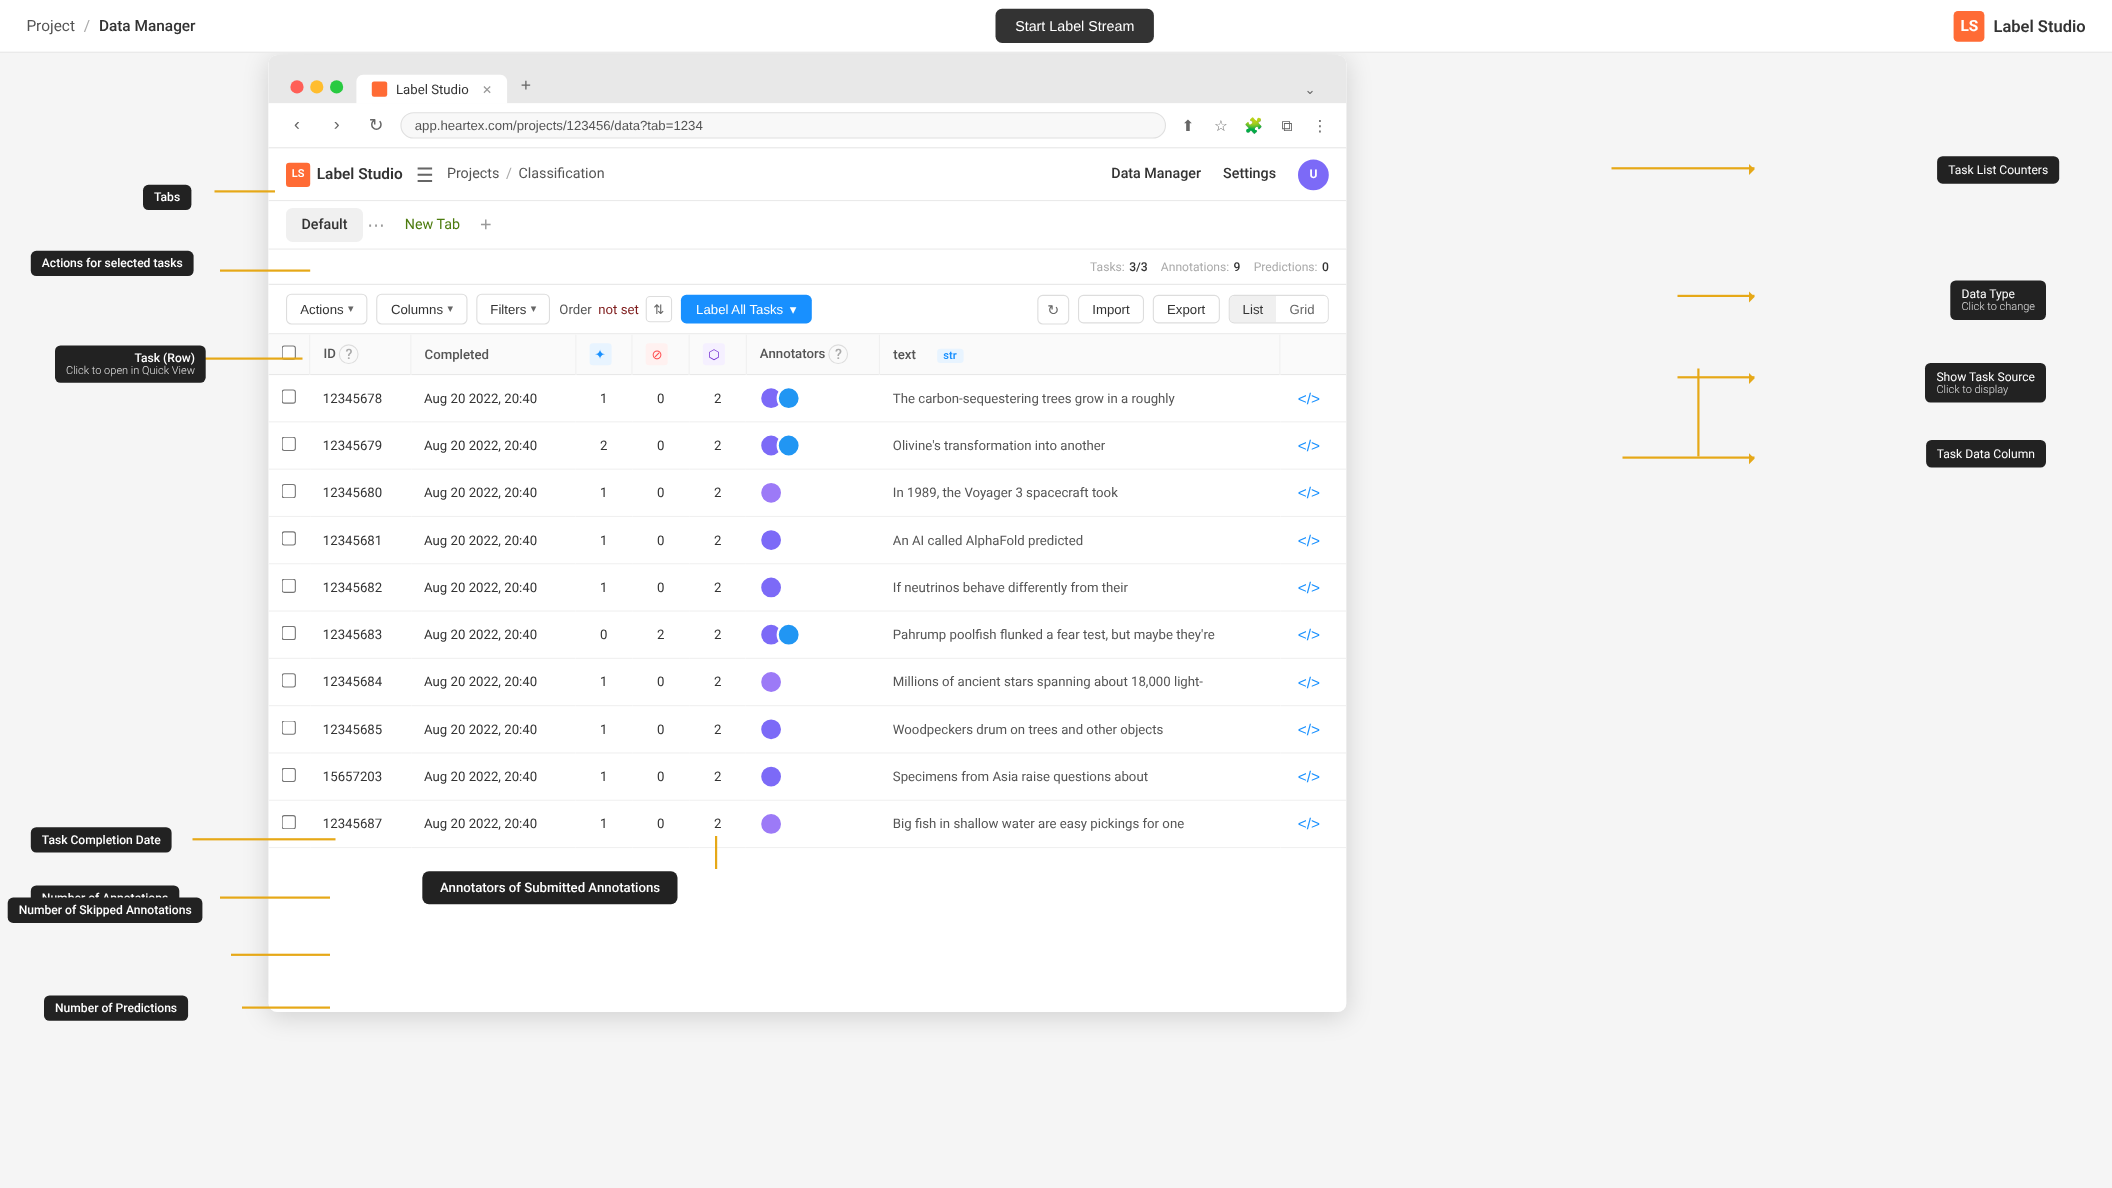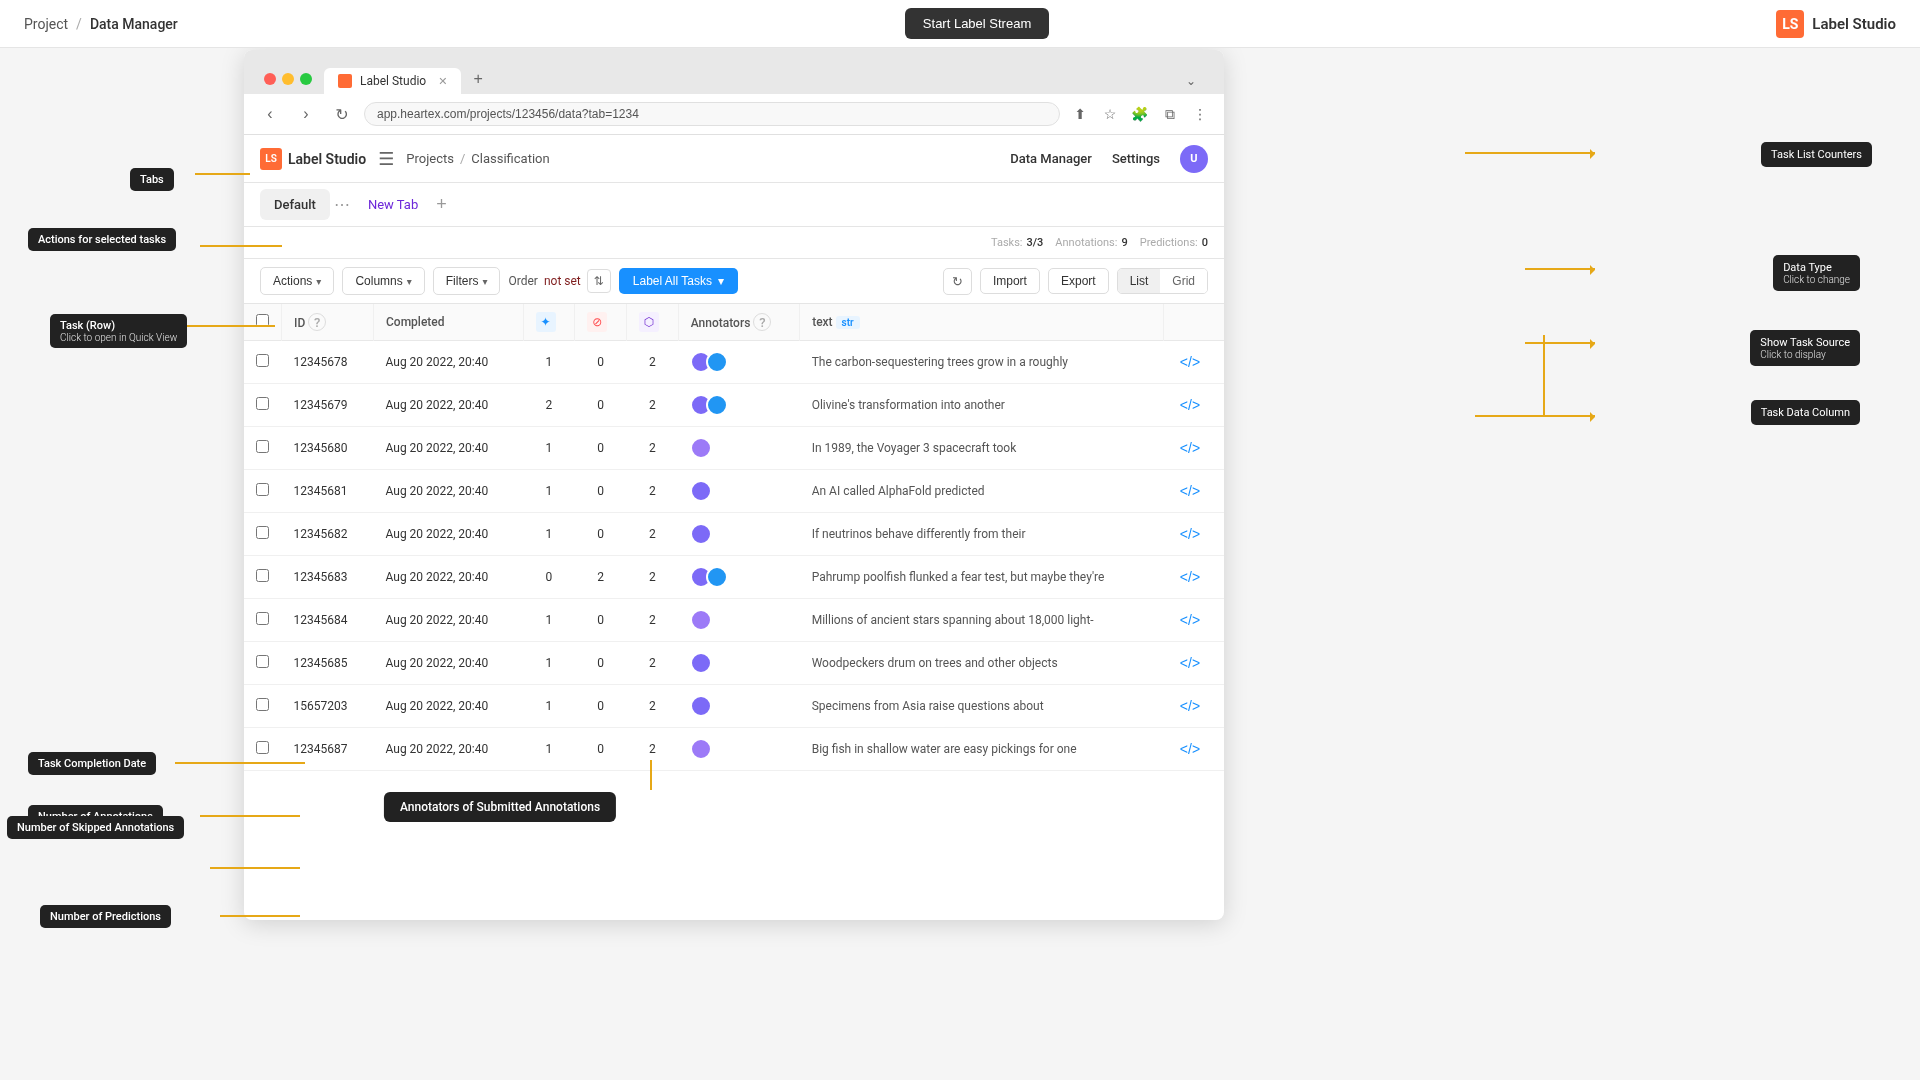--- a/index.html
+++ b/index.html
@@ -207,21 +207,21 @@
       align-items: center;
       padding: 0 16px;
       height: 44px;
       gap: 4px;
     }
     .tab {
       padding: 8px 14px;
       border-radius: 6px;
       font-size: 13px;
       cursor: pointer;
-      color: #6d28d9;
+      color: #4d7c0f;
     }
     .tab.active {
       background: #f0f0f0;
       color: #333;
       font-weight: 500;
     }
     .tab-menu-btn {
       background: none; border: none; color: #999; cursor: pointer; font-size: 16px;
     }
     .tab-add-btn {
@@ -371,33 +371,35 @@
     .col-icon-blue { background: #e8f4ff; color: #1890ff; }
     .col-icon-red { background: #fff1f0; color: #ff4d4f; }
     .col-icon-purple { background: #f5f0ff; color: #722ed1; }
     .str-badge {
       background: #e8f4ff;
       color: #1890ff;
       font-size: 10px;
       padding: 1px 6px;
       border-radius: 3px;
       font-weight: 600;
+      margin-left: 16px;
     }
 
     
     .annotation-label {
       position: absolute;
       background: #222;
       color: #fff;
       font-size: 11px;
       padding: 5px 10px;
       border-radius: 5px;
       white-space: nowrap;
       font-weight: 500;
       z-index: 100;
+      text-align: right;
     }
     .annotation-label small {
       display: block;
       font-weight: 300;
       font-size: 10px;
       opacity: 0.85;
     }
 
     
     .connector {

